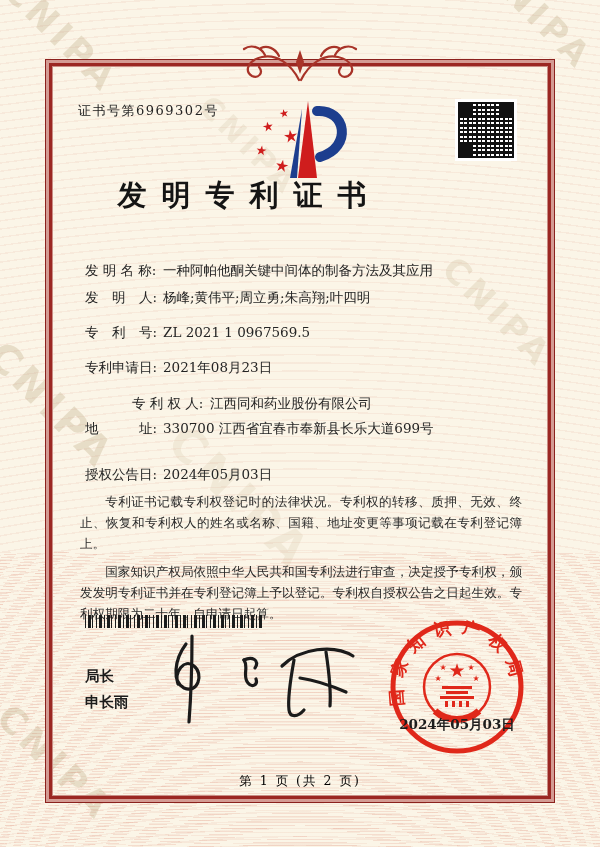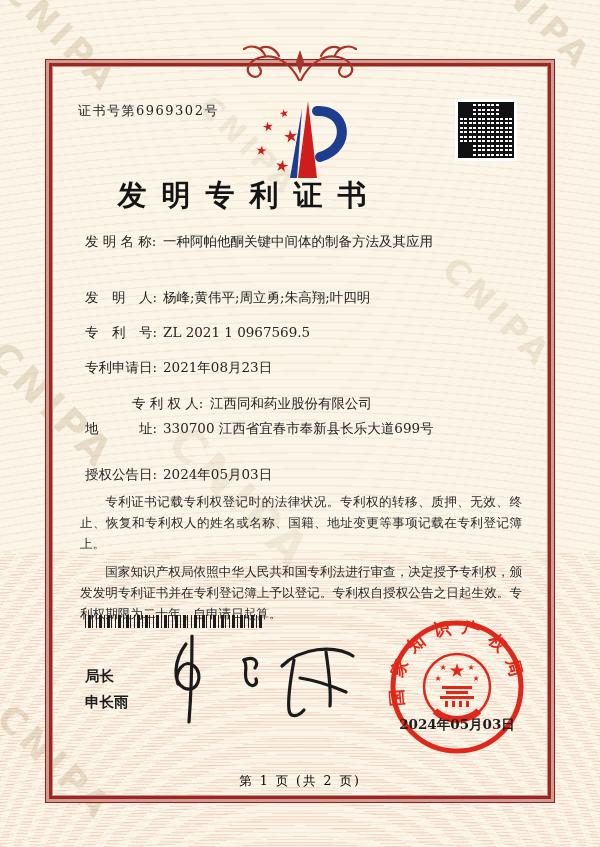--- a/index.html
+++ b/index.html
@@ -140,21 +140,21 @@
       <text x="34" y="74" font-size="16" fill="#cf1d1d" transform="rotate(10 34 74)">★</text>
     </svg>
   </div>
 
   <div class="qr">
     <div class="qr-inner"></div>
   </div>
 
   <div class="title">发明专利证书</div>
 
-  <div class="row" style="top:233px;">
+  <div class="row" style="top:262px;">
     <span class="lbl">发 明 名 称:</span><span class="val">一种阿帕他酮关键中间体的制备方法及其应用</span>
   </div>
   <div class="row" style="top:289px;">
     <span class="lbl">发　明　人:</span><span class="val">杨峰;黄伟平;周立勇;朱高翔;叶四明</span>
   </div>
   <div class="row" style="top:324px;">
     <span class="lbl">专　利　号:</span><span class="val">ZL 2021 1 0967569.5</span>
   </div>
   <div class="row" style="top:359px;">
     <span class="lbl">专利申请日:</span><span class="val">2021年08月23日</span>

